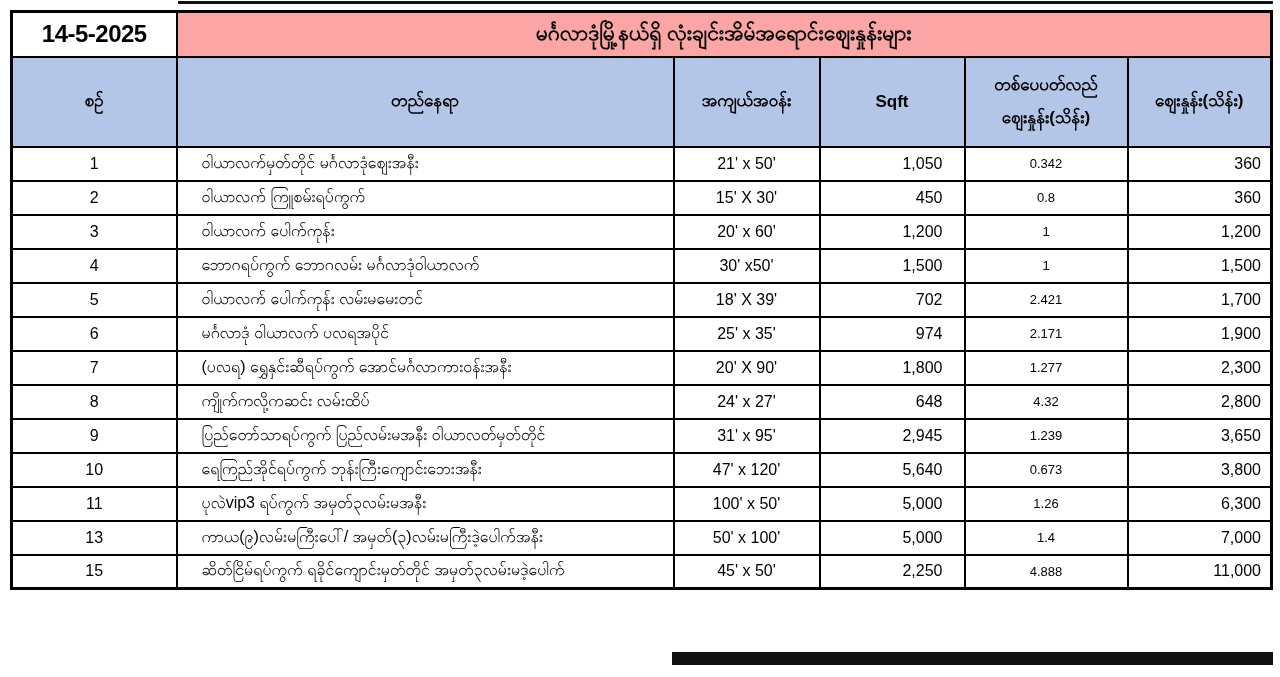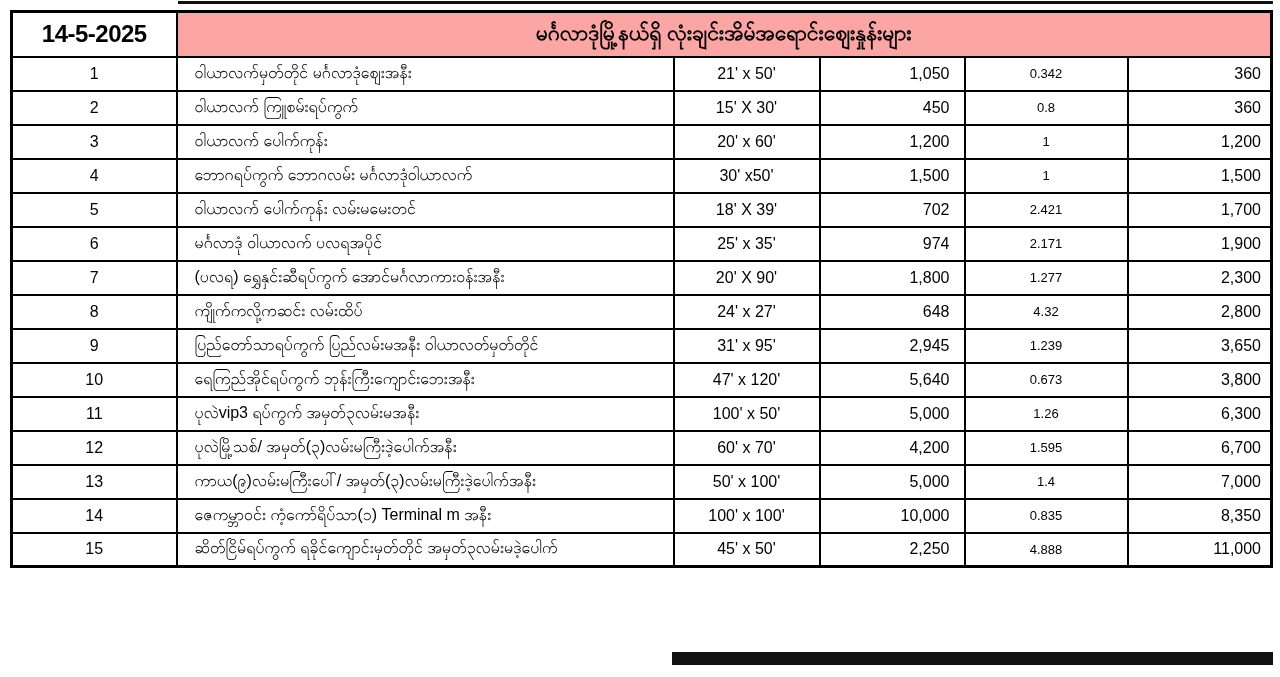--- a/index.html
+++ b/index.html
@@ -56,23 +56,23 @@
   }
   .head-row th {
     background: #b4c6e7;
     text-align: center; vertical-align: middle;
     font-weight: bold; font-size: 17px;
   }
   .head-rate div { line-height: 1.9; }
 
   tbody td { font-size: 16px; vertical-align: middle; }
   td.c-no       { text-align: center; }
-  td.c-location { text-align: left;  padding-left: 17px; }
+  td.c-location { text-align: left;  padding-left: 24px; }
   td.c-size     { text-align: center; }
-  td.c-sqft     { text-align: right; padding-right: 14px; border-radius: 12px; }
+  td.c-sqft     { text-align: right; padding-right: 21px; border-radius: 12px; }
   td.c-rate     { text-align: center; font-size: 13px; }
   td.c-price    { text-align: right; padding-right: 9px; padding-left: 6px; }
 
   tr.muted td.c-location { color: #000000; }
 </style>
 </head>
 <body>
 
 <div class="sheet">
 
@@ -86,20 +86,31 @@
         <col class="c3">
         <col class="c4">
         <col class="c5">
         <col class="c6">
     </colgroup>
     <thead>
       <tr class="title-row">
         <td class="date-cell">14-5-2025</td>
         <td class="title-cell" colspan="5">မင်္ဂလာဒုံမြို့နယ်ရှိ လုံးချင်းအိမ်အရောင်းဈေးနှုန်းများ</td>
       </tr>
+      <tr class="head-row">
+        <th>စဉ်</th>
+        <th>တည်နေရာ</th>
+        <th>အကျယ်အဝန်း</th>
+        <th>Sqft</th>
+        <th class="head-rate">
+          <div>တစ်ပေပတ်လည်</div>
+          <div>ဈေးနှုန်း(သိန်း)</div>
+        </th>
+        <th>ဈေးနှုန်း(သိန်း)</th>
+      </tr>
     </thead>
     <tbody>
         <tr>
           <td class="c-no">1</td>
           <td class="c-location">ဝါယာလက်မှတ်တိုင်  မင်္ဂလာဒုံဈေးအနီး</td>
           <td class="c-size">21' x 50'</td>
           <td class="c-sqft">1,050</td>
           <td class="c-rate">0.342</td>
           <td class="c-price">360</td>
         </tr>
@@ -177,42 +188,26 @@
         </tr>
         <tr>
           <td class="c-no">11</td>
           <td class="c-location">ပုလဲvip3 ရပ်ကွက် အမှတ်၃လမ်းမအနီး</td>
           <td class="c-size">100' x 50'</td>
           <td class="c-sqft">5,000</td>
           <td class="c-rate">1.26</td>
           <td class="c-price">6,300</td>
         </tr>
         <tr class="muted">
-          <td class="c-no">12</td>
-          <td class="c-location">ပုလဲမြို့သစ်/ အမှတ်(၃)လမ်းမကြီးဒဲ့ပေါက်အနီး</td>
-          <td class="c-size">60' x 70'</td>
-          <td class="c-sqft">4,200</td>
-          <td class="c-rate">1.595</td>
-          <td class="c-price">6,700</td>
-        </tr>
-        <tr class="muted">
           <td class="c-no">13</td>
           <td class="c-location">ကာယ(၉)လမ်းမကြီးပေါ်/ အမှတ်(၃)လမ်းမကြီးဒဲ့ပေါက်အနီး</td>
           <td class="c-size">50' x 100'</td>
           <td class="c-sqft">5,000</td>
           <td class="c-rate">1.4</td>
           <td class="c-price">7,000</td>
-        </tr>
-        <tr>
-          <td class="c-no">14</td>
-          <td class="c-location">ဇေကမ္ဘာဝင်း ကံ့ကော်ရိပ်သာ(၁) Terminal m အနီး</td>
-          <td class="c-size">100' x 100'</td>
-          <td class="c-sqft">10,000</td>
-          <td class="c-rate">0.835</td>
-          <td class="c-price">8,350</td>
         </tr>
         <tr class="muted">
           <td class="c-no">15</td>
           <td class="c-location">ဆိတ်ငြိမ်ရပ်ကွက် ရခိုင်ကျောင်းမှတ်တိုင် အမှတ်၃လမ်းမဒဲ့ပေါက်</td>
           <td class="c-size">45' x 50'</td>
           <td class="c-sqft">2,250</td>
           <td class="c-rate">4.888</td>
           <td class="c-price">11,000</td>
         </tr>
       </tbody>

